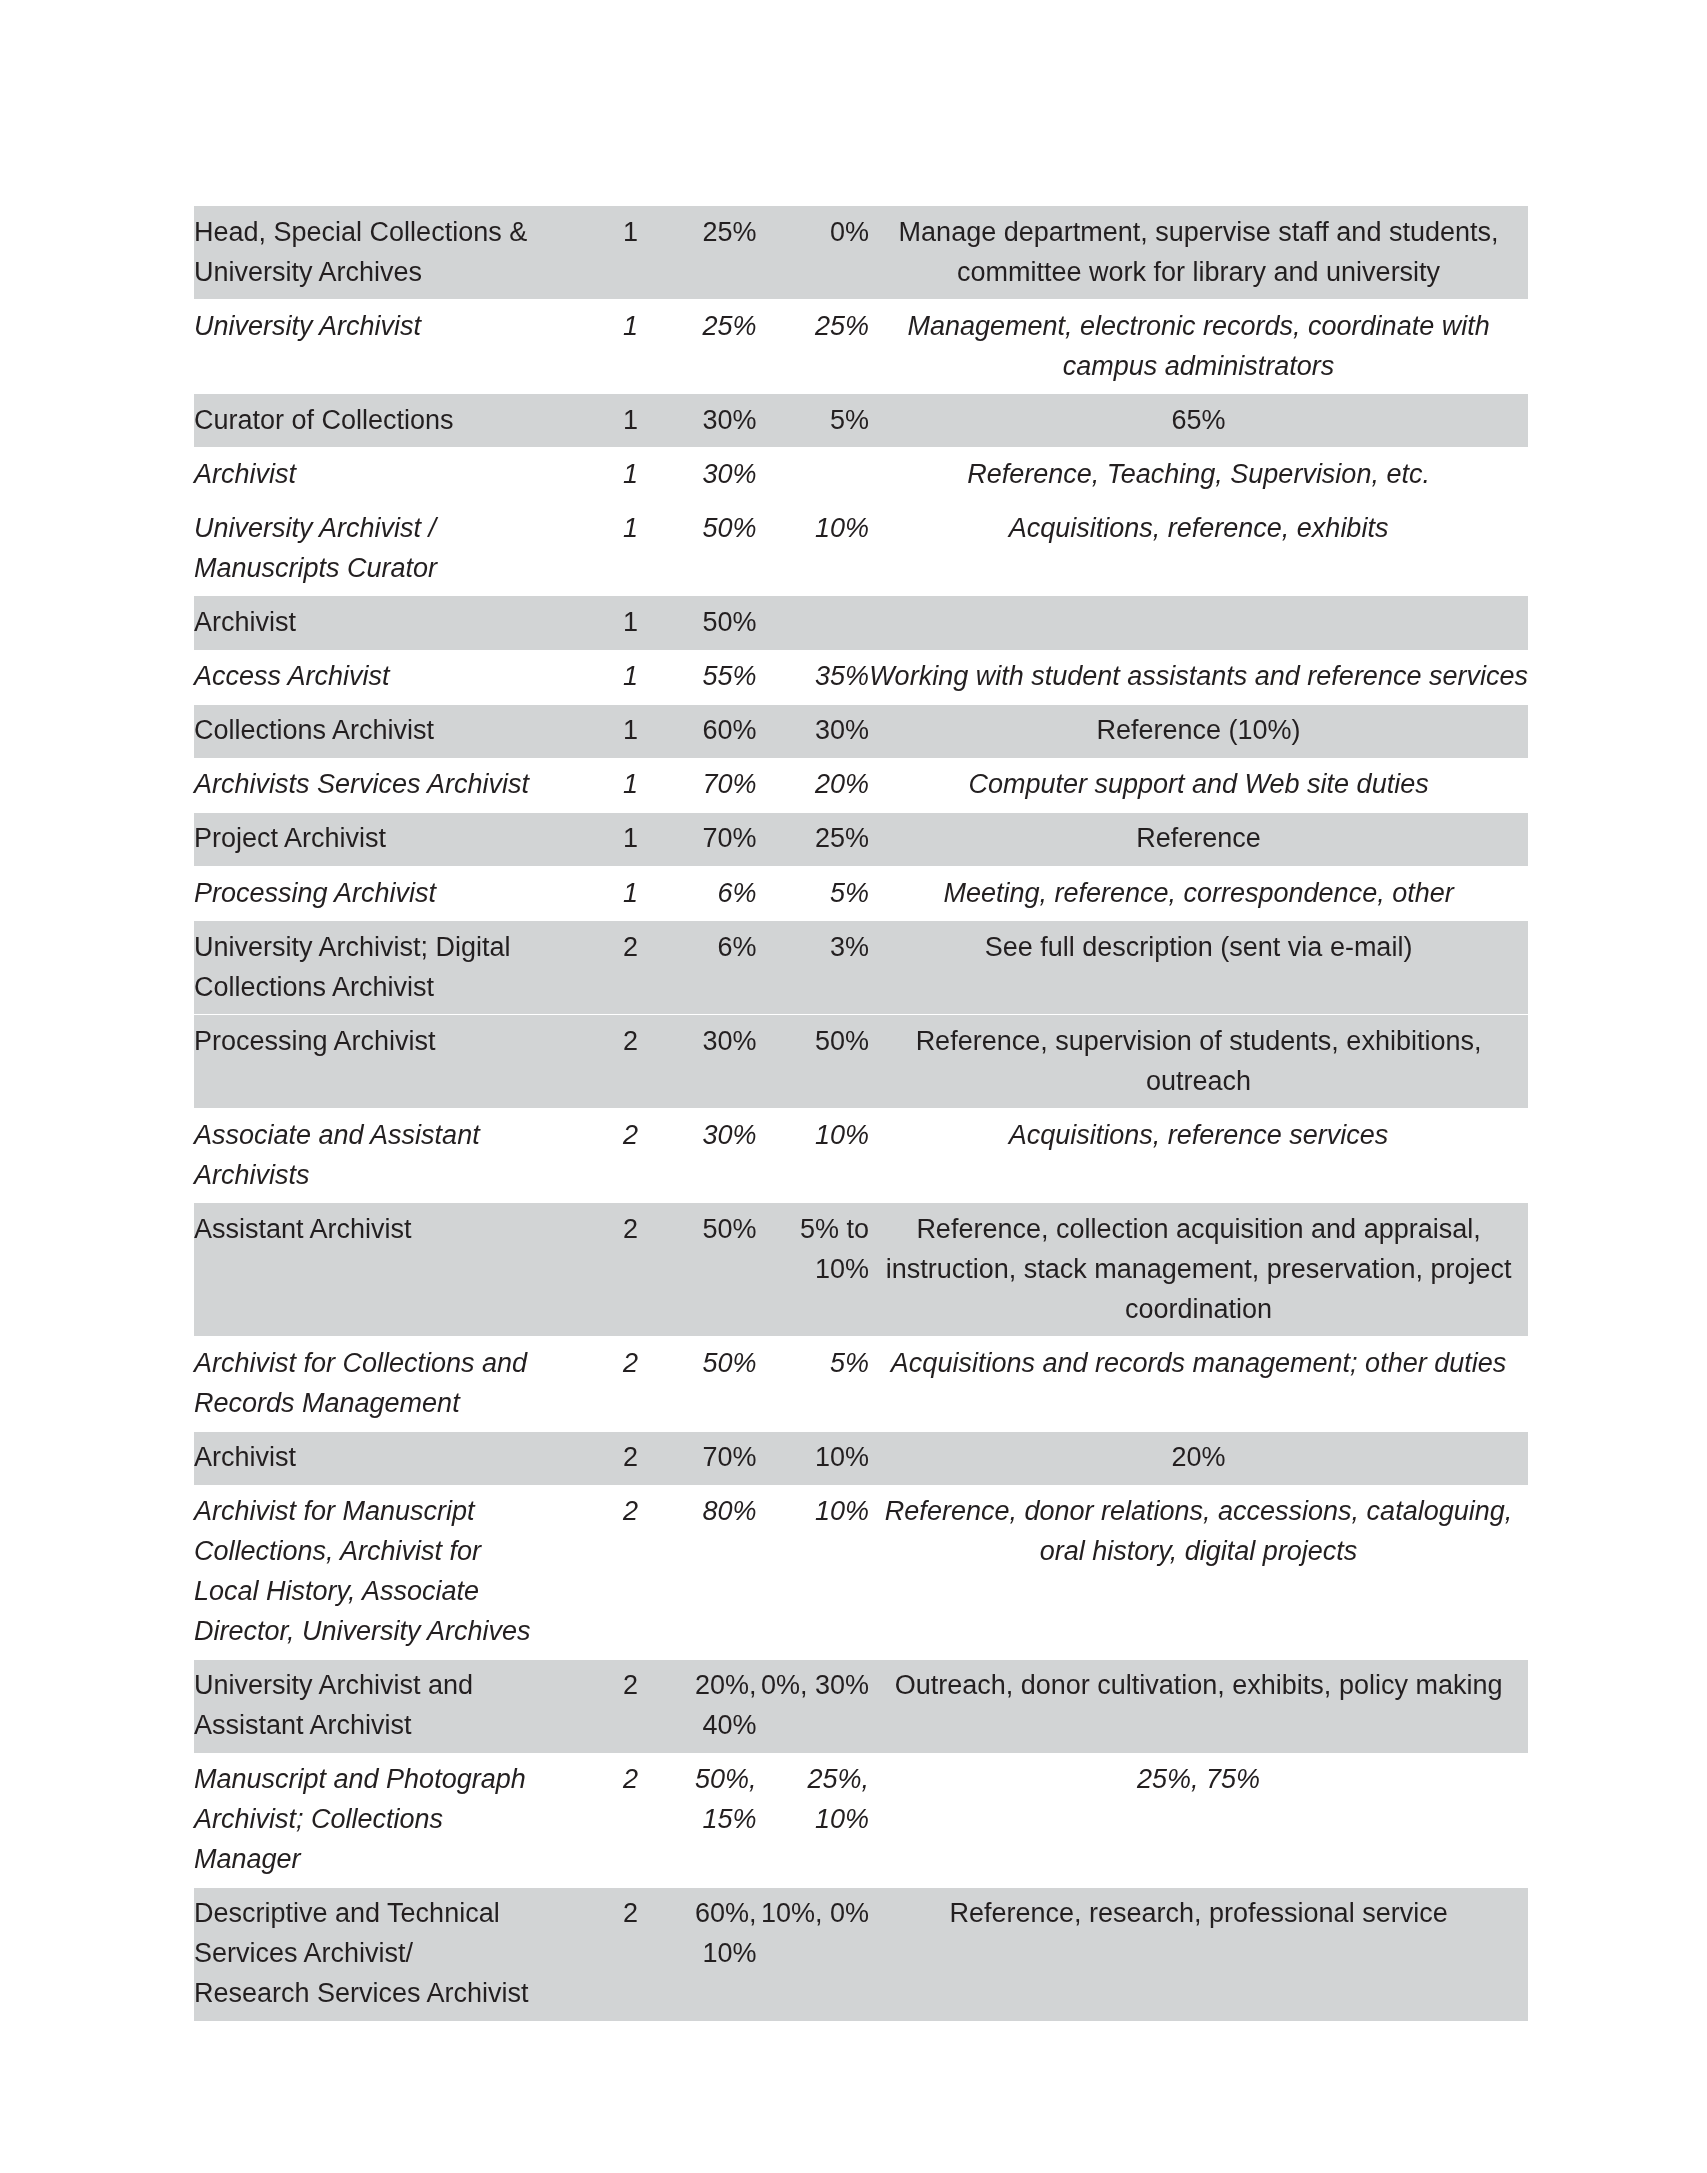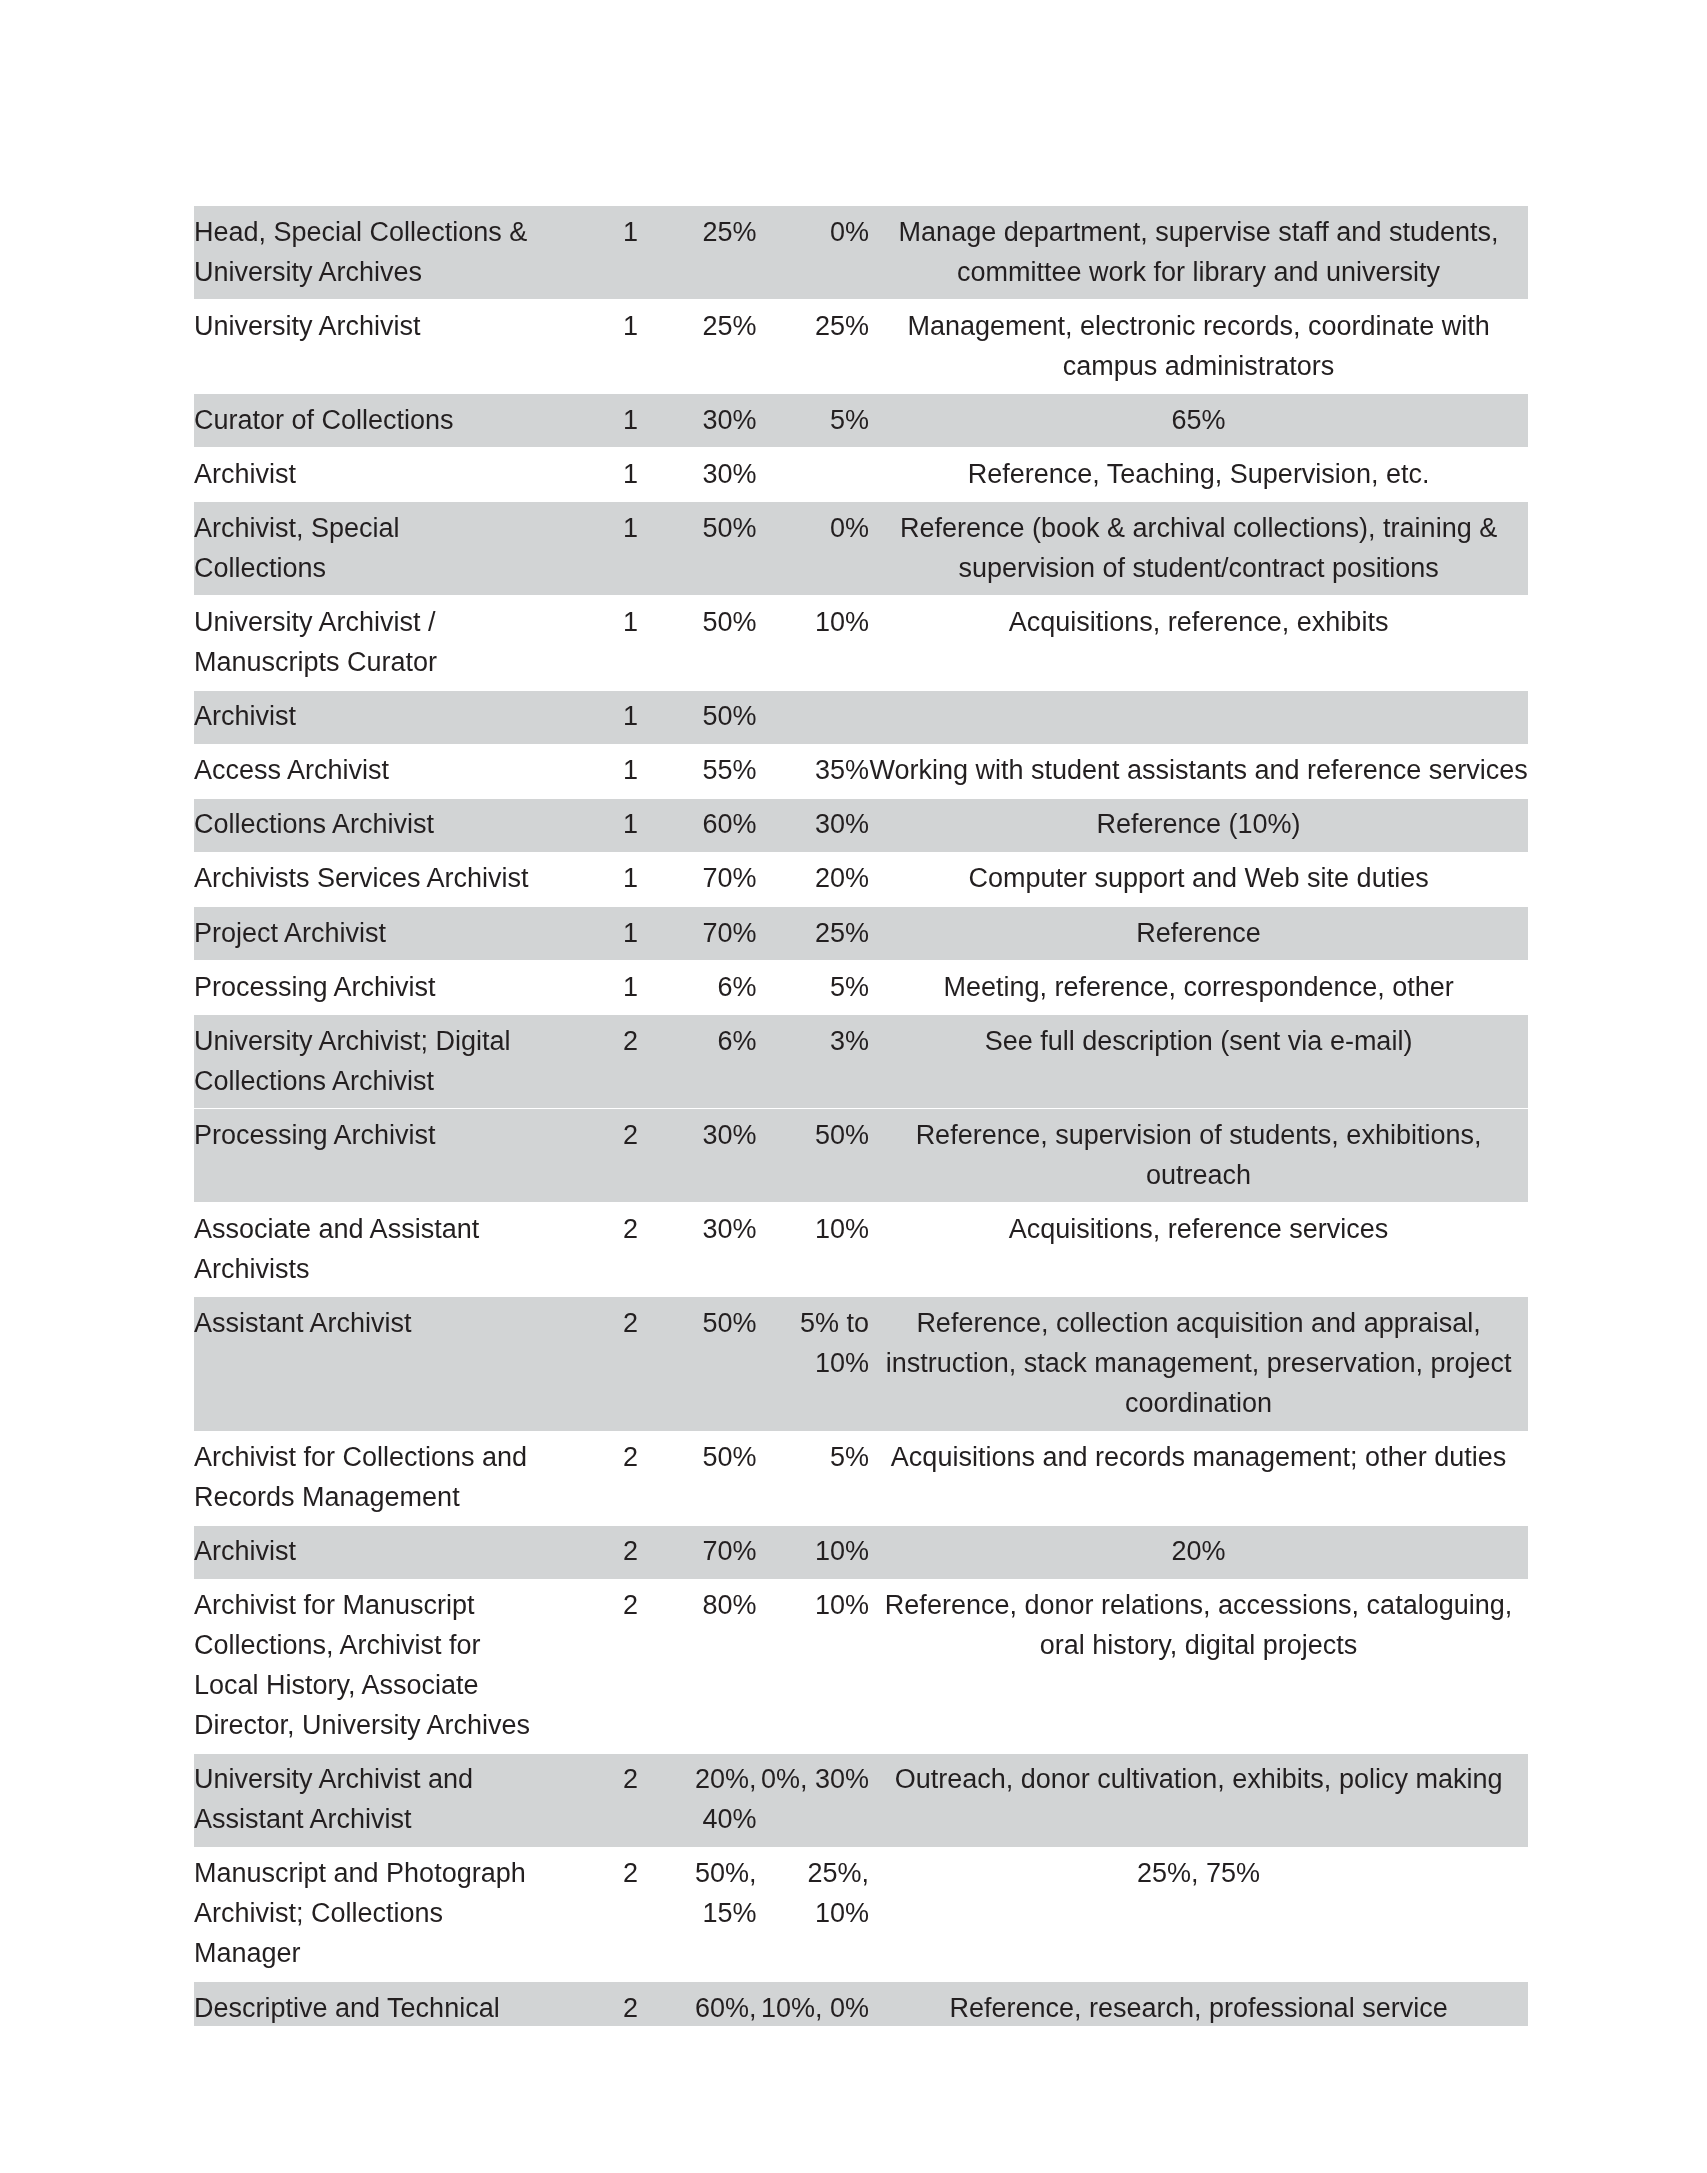--- a/index.html
+++ b/index.html
@@ -35,21 +35,21 @@
     table-layout: fixed;
   }
   .survey-table td {
     vertical-align: top;
     font-size: 27px;
     line-height: 40px;
     padding: 5.6px 0 7.5px 0;
     border: 0;
   }
   .row-shaded td { background: #d2d4d5; }
-  .row-plain  td { background: #ffffff; }
+  .row-plain  td { background: #ffffff; font-style: italic; }
 
   
   .survey-table tr + tr td { border-top: 0.9px solid #ffffff; }
   .row-plain td { box-shadow: inset 0 0 0 0 transparent; }
 
   
   .c-title {
     width: 336px;
     padding-left: 16px;
     padding-right: 11.3px;
@@ -129,27 +129,20 @@
           <td class="c-pct2">5%</td>
           <td class="c-desc">65%</td>
         </tr>
         <tr class="row-plain">
           <td class="c-title">Archivist</td>
           <td class="c-count">1</td>
           <td class="c-pct1">30%</td>
           <td class="c-pct2"></td>
           <td class="c-desc">Reference, Teaching, Supervision, etc.</td>
         </tr>
-        <tr class="row-shaded">
-          <td class="c-title">Archivist, Special Collections</td>
-          <td class="c-count">1</td>
-          <td class="c-pct1">50%</td>
-          <td class="c-pct2">0%</td>
-          <td class="c-desc">Reference (book &amp; archival collections), training &amp; supervision of student/contract positions</td>
-        </tr>
         <tr class="row-plain">
           <td class="c-title">University Archivist / Manuscripts Curator</td>
           <td class="c-count">1</td>
           <td class="c-pct1">50%</td>
           <td class="c-pct2">10%</td>
           <td class="c-desc">Acquisitions, reference, exhibits</td>
         </tr>
         <tr class="row-shaded">
           <td class="c-title">Archivist</td>
           <td class="c-count">1</td>

